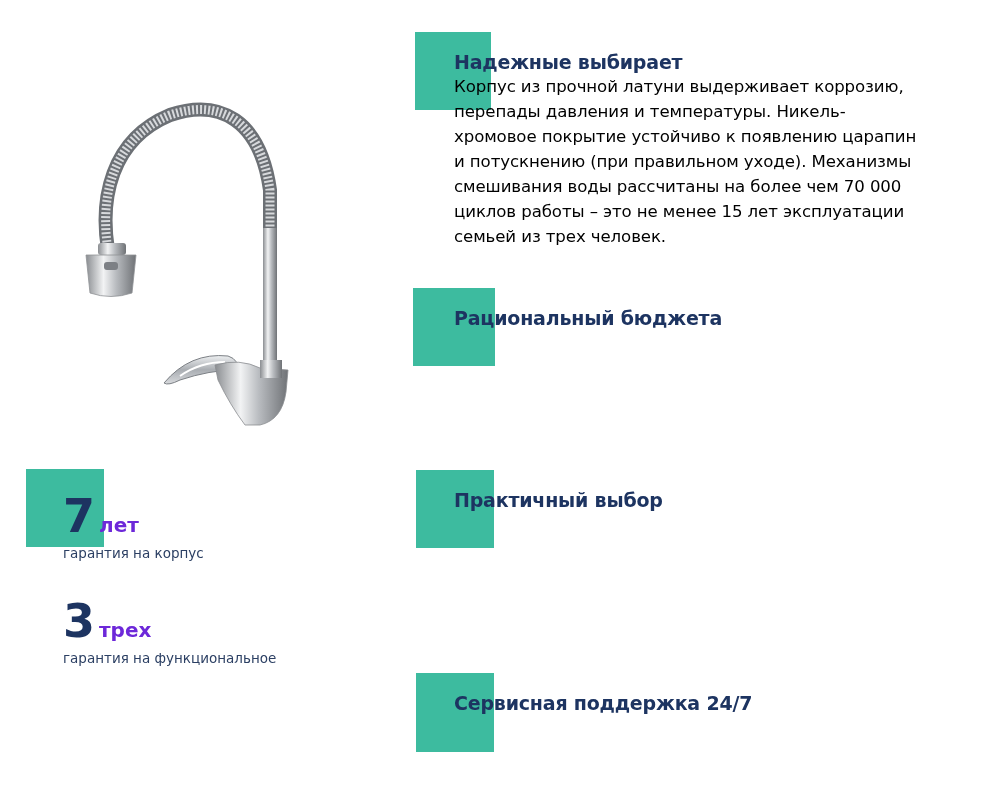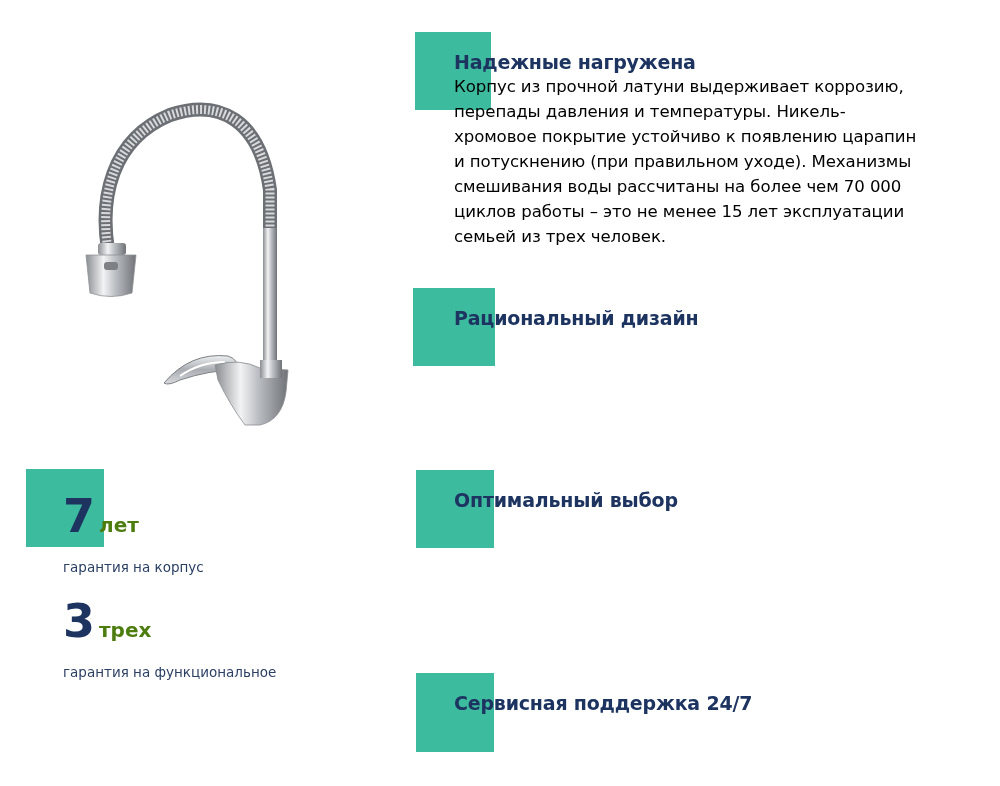--- a/index.html
+++ b/index.html
@@ -18,25 +18,25 @@
   .feature p {
     margin: 0; font-size: 16.6px; line-height: 25px; color: #000000;
     white-space: pre-line; letter-spacing: -0.1px;
   }
   .warranty { position: absolute; left: 63px; z-index: 1; }
   .warranty .big {
     font-size: 46px; font-weight: bold; color: #1d3461; line-height: 46px;
     display: inline-block; vertical-align: baseline;
   }
   .warranty .unit {
-    font-size: 20px; font-weight: bold; color: #4d7c0f; margin-left: 4px;
+    font-size: 20px; font-weight: bold; color: #6d28d9; margin-left: 4px;
     display: inline-block;
   }
   .warranty .caption {
-    font-size: 13.5px; color: #2b3f63; margin-top: 20px; display: block;
+    font-size: 13.5px; color: #2b3f63; margin-top: 6px; display: block;
   }
   .faucet { position: absolute; left: 60px; top: 80px; width: 260px; height: 360px; }
 </style>
 </head>
 <body>
 
 <div class="sq" style="left:415px;top:32px;width:76px;height:78px;"></div>
 <div class="sq" style="left:413px;top:288px;width:82px;height:78px;"></div>
 <div class="sq" style="left:416px;top:470px;width:78px;height:78px;"></div>
 <div class="sq" style="left:416px;top:673px;width:78px;height:79px;"></div>
@@ -78,30 +78,30 @@
 <div class="warranty" style="top:493px;">
   <span class="big">7</span><span class="unit">лет</span>
   <span class="caption">гарантия на корпус</span>
 </div>
 <div class="warranty" style="top:598px;">
   <span class="big">3</span><span class="unit">трех</span>
   <span class="caption">гарантия на функциональное</span>
 </div>
 
 <div class="feature" style="top:50px;">
-  <h2>Надежные нагружена</h2>
+  <h2>Надежные выбирает</h2>
   <p>Корпус из прочной латуни выдерживает коррозию,
 перепады давления и температуры. Никель-
 хромовое покрытие устойчиво к появлению царапин
 и потускнению (при правильном уходе). Механизмы
 смешивания воды рассчитаны на более чем 70 000
 циклов работы – это не менее 15 лет эксплуатации
 семьей из трех человек.</p>
 </div>
 <div class="feature" style="top:306px;">
-  <h2>Рациональный дизайн</h2>
+  <h2>Рациональный бюджета</h2>
 </div>
 <div class="feature" style="top:488px;">
-  <h2>Оптимальный выбор</h2>
+  <h2>Практичный выбор</h2>
 </div>
 <div class="feature" style="top:691px;text-align:center;">
   <h2>Сервисная поддержка 24/7</h2>
 </div>
 
 </body></html>

